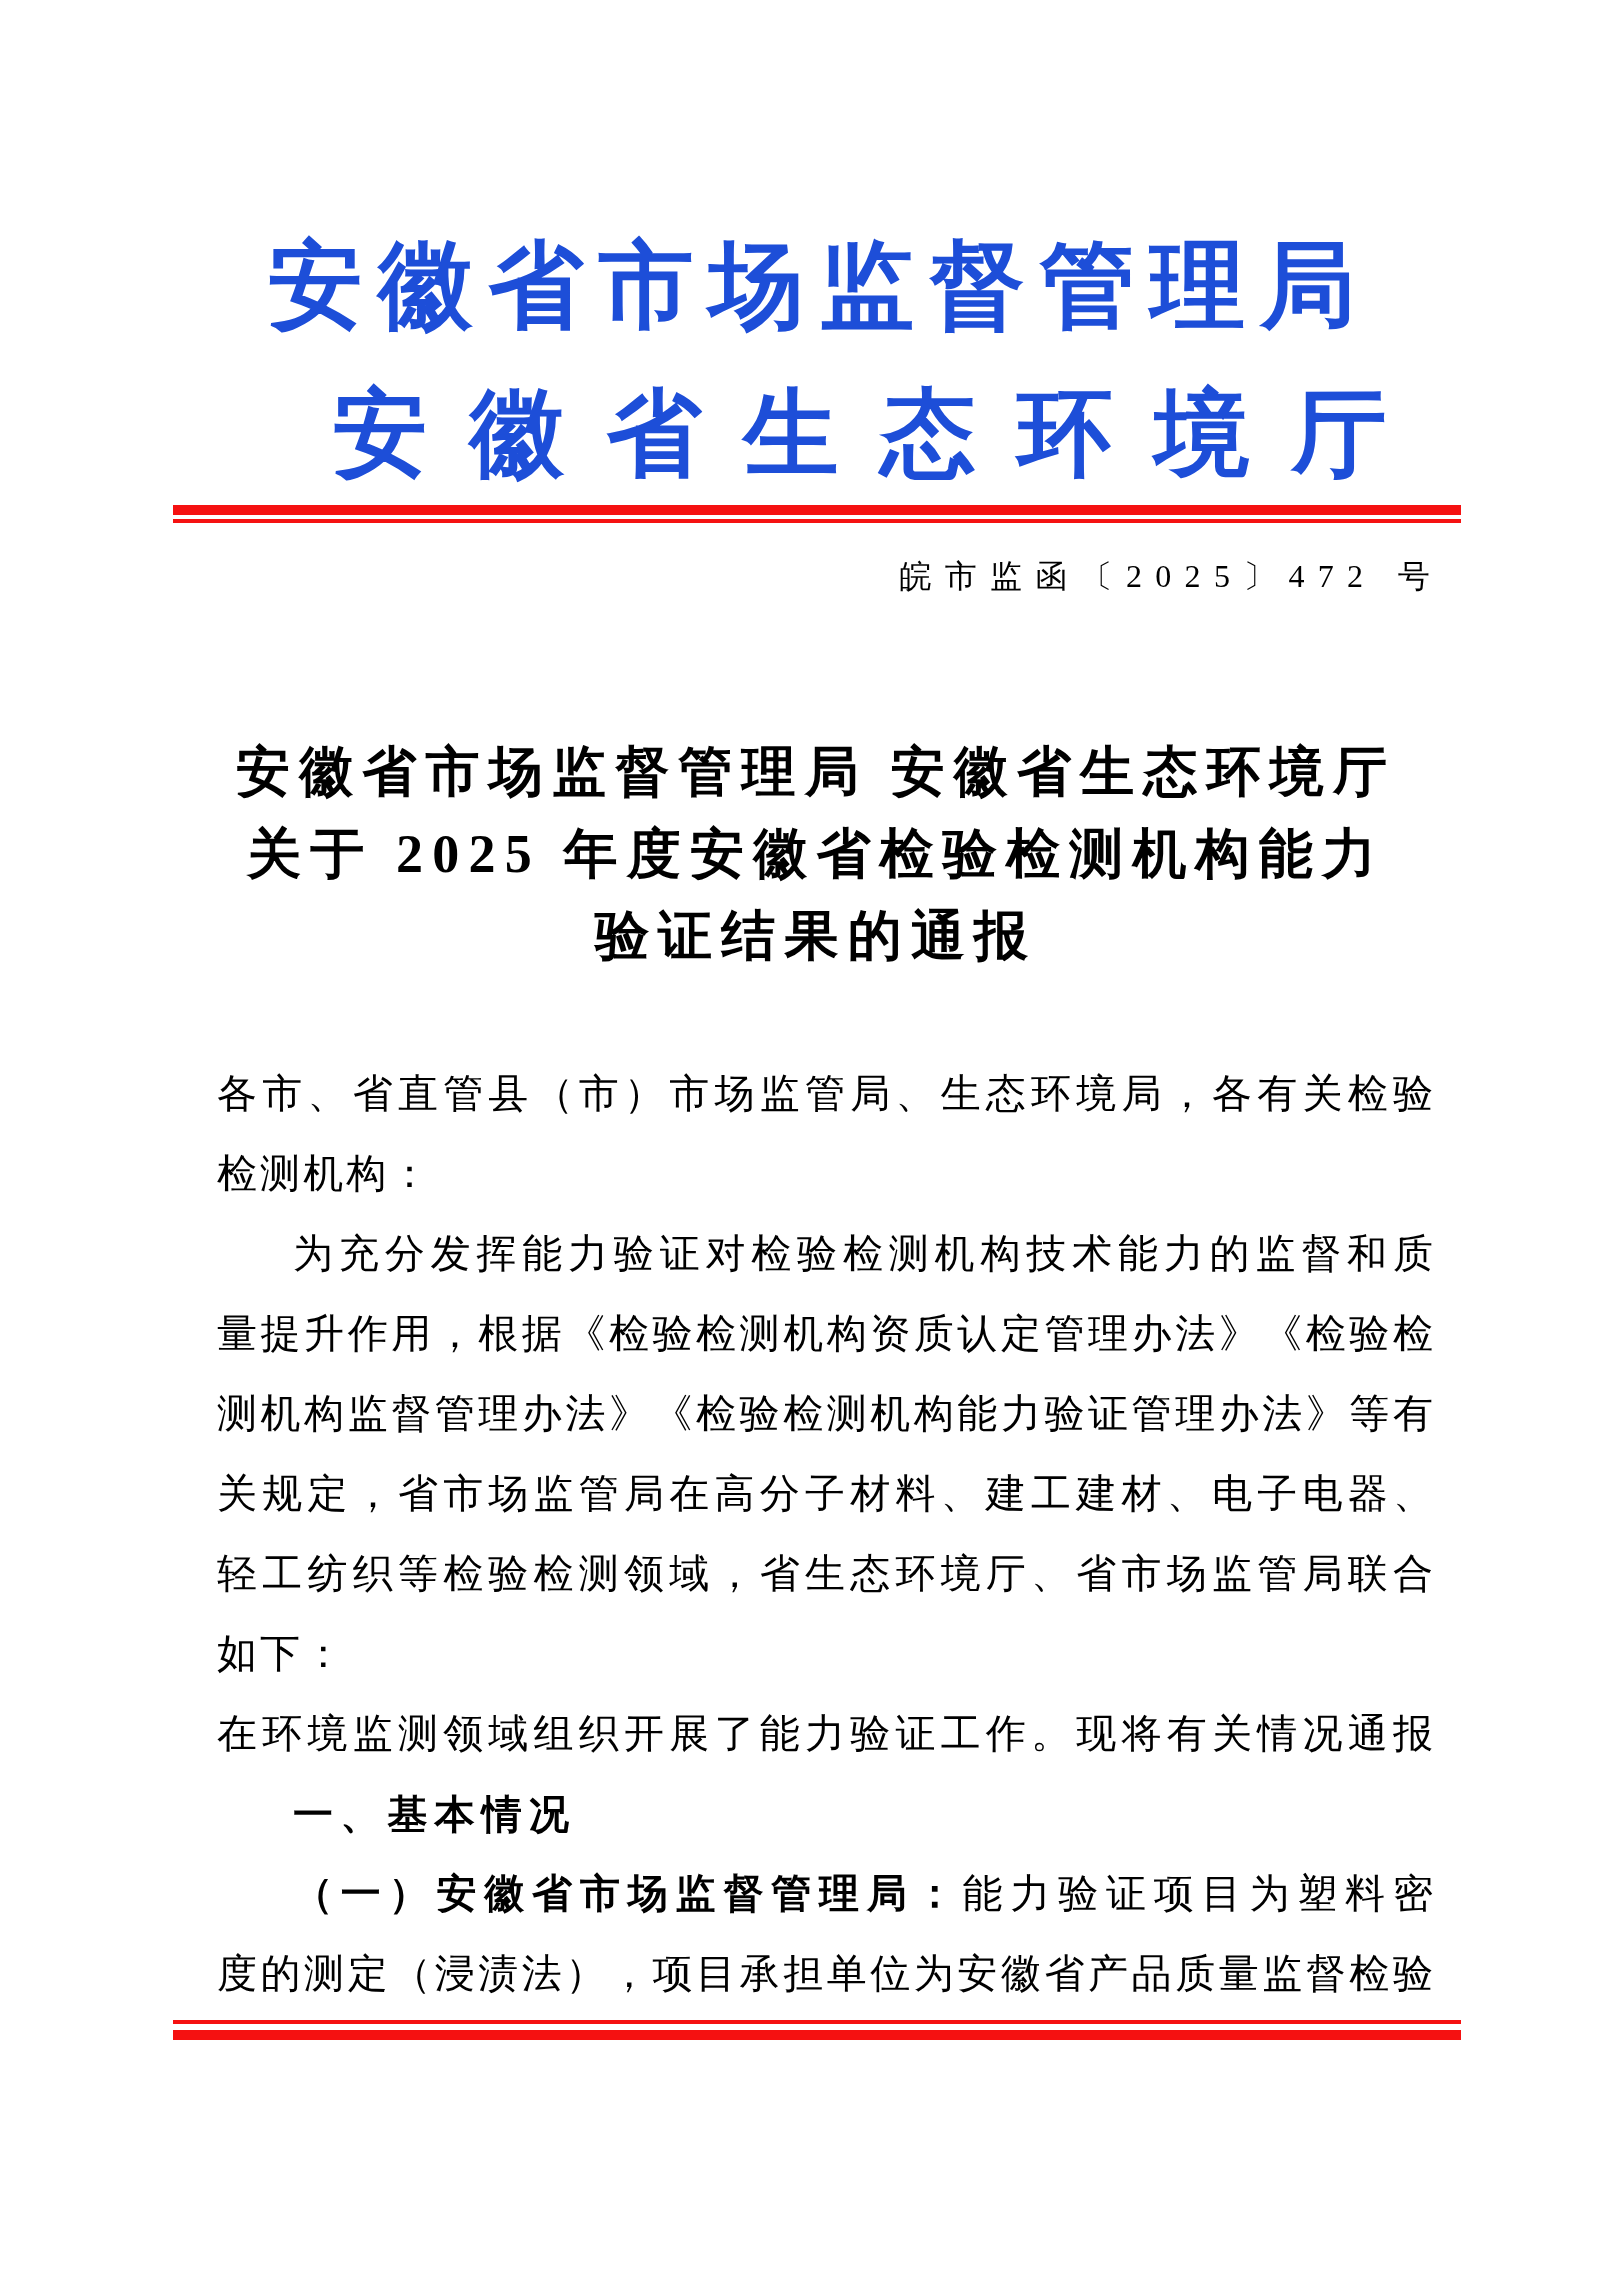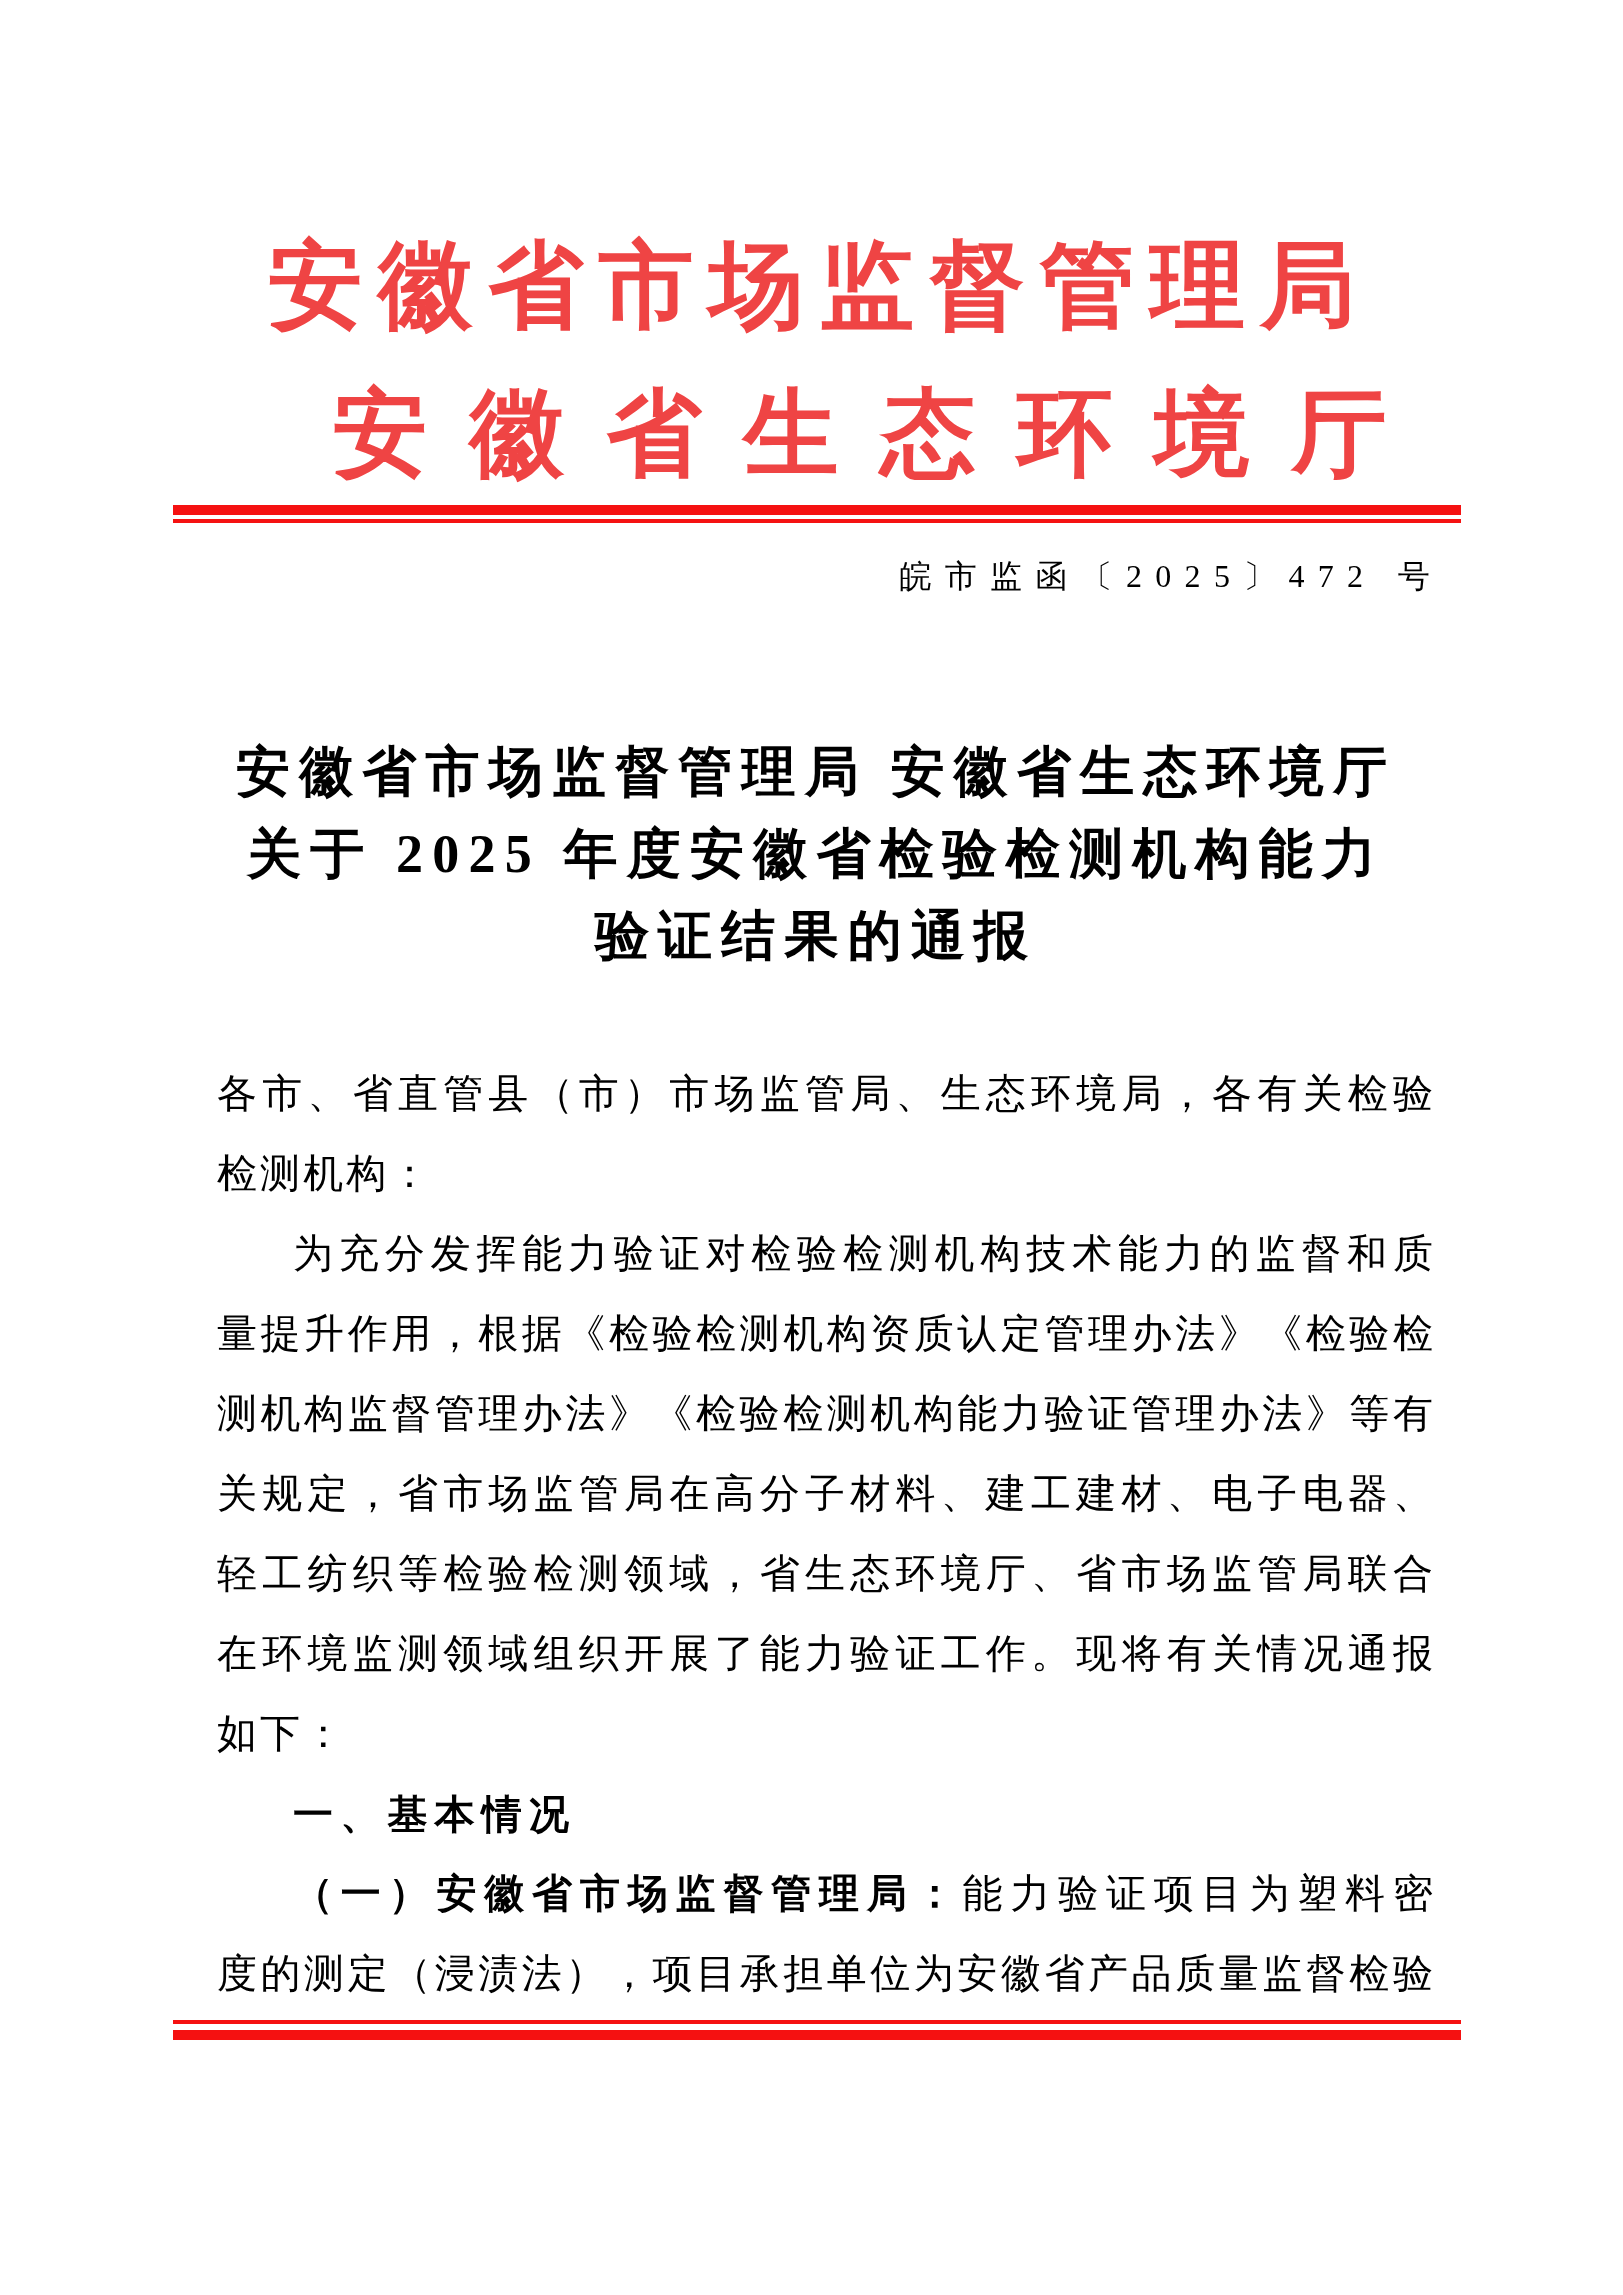--- a/index.html
+++ b/index.html
@@ -11,21 +11,21 @@
     font-family: "Liberation Serif", serif;
     color: #000000;
     overflow: hidden;
   }
   
   .agency-line {
     position: absolute;
     left: 0;
     width: 100%;
     text-align: center;
-    color: #ef4444;
+    color: #1d4ed8;
     font-weight: bold;
     font-size: 95px;
     line-height: 1;
     white-space: nowrap;
   }
   .agency-line.l1 { top: 239px; letter-spacing: 15.3px; text-indent: 15.3px; }
   .agency-line.l2 { top: 387px; letter-spacing: 42px; text-indent: 42px; padding-left: 48px; }
 
   
   .rule {
@@ -110,22 +110,22 @@
   </div>
 
   <div class="body-text">
       <div class="body-line justify"><span>各市、省直管县（市）市场监管局、生态环境局，各有关检验</span></div>
       <div class="body-line"><span>检测机构：</span></div>
       <div class="body-line justify" style="text-indent: 76px;"><span>为充分发挥能力验证对检验检测机构技术能力的监督和质</span></div>
       <div class="body-line justify"><span>量提升作用，根据《检验检测机构资质认定管理办法》《检验检</span></div>
       <div class="body-line justify"><span>测机构监督管理办法》《检验检测机构能力验证管理办法》等有</span></div>
       <div class="body-line justify"><span>关规定，省市场监管局在高分子材料、建工建材、电子电器、</span></div>
       <div class="body-line justify"><span>轻工纺织等检验检测领域，省生态环境厅、省市场监管局联合</span></div>
+      <div class="body-line"><span>如下：</span></div>
       <div class="body-line justify"><span>在环境监测领域组织开展了能力验证工作。现将有关情况通报</span></div>
-      <div class="body-line"><span>如下：</span></div>
       <div class="body-line" style="text-indent: 76px;"><span class="hei">一、基本情况</span></div>
       <div class="body-line justify" style="text-indent: 76px;"><span class="bold">（一）安徽省市场监督管理局：</span><span>能力验证项目为塑料密</span></div>
       <div class="body-line justify"><span>度的测定（浸渍法），项目承担单位为安徽省产品质量监督检验</span></div>
     </div>
 
   <div class="rule bottom-thin"></div>
   <div class="rule bottom-thick"></div>
 
 </div>
 

